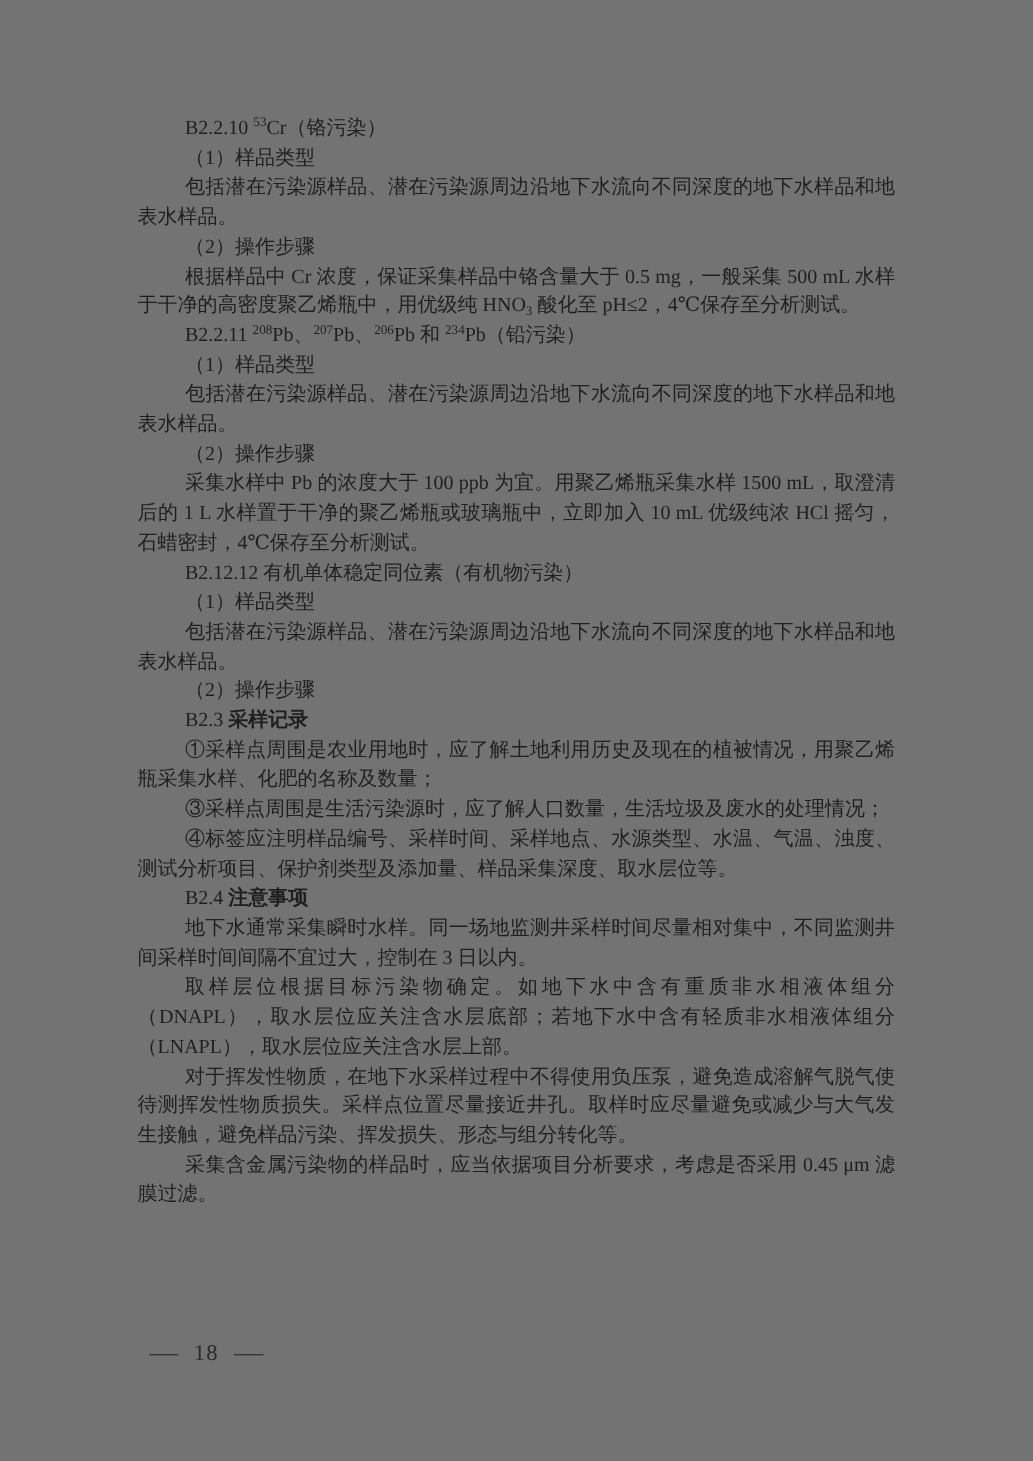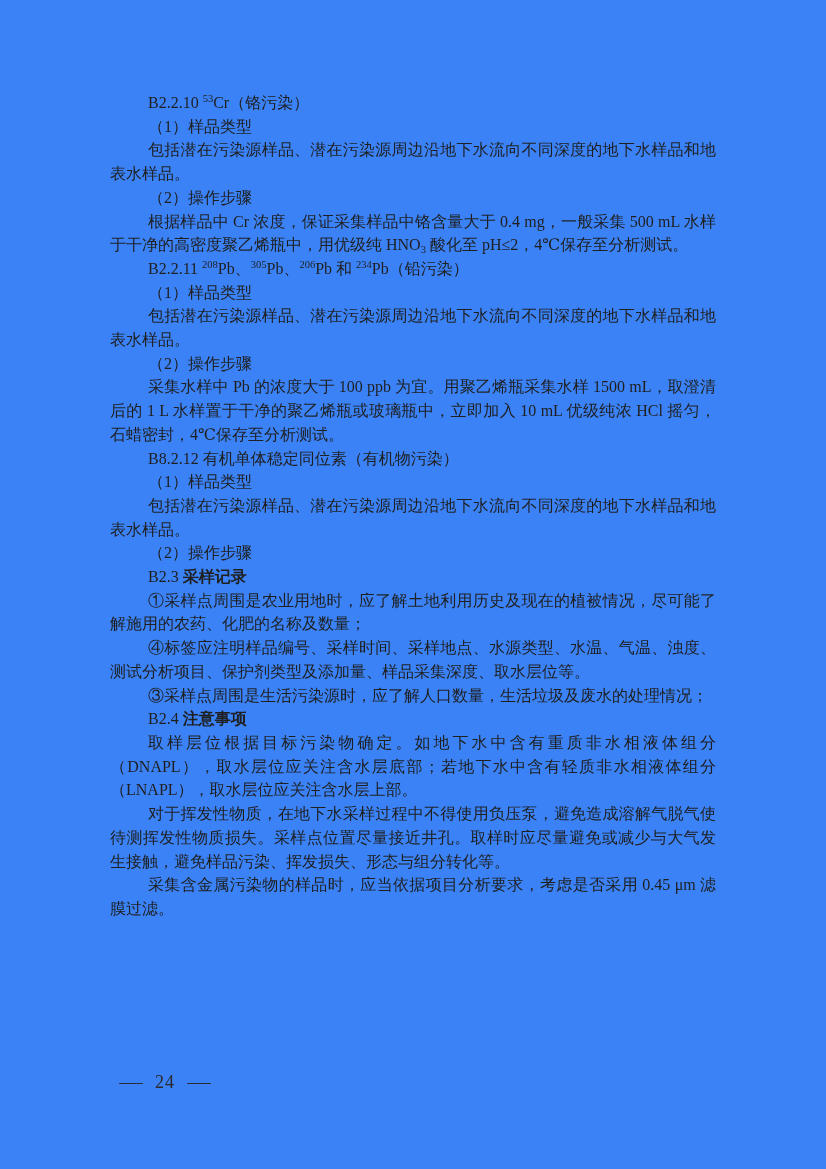--- a/index.html
+++ b/index.html
@@ -4,21 +4,21 @@
 <style>
   html, body {
     margin: 0;
     padding: 0;
     background: #ffffff;
   }
   .page {
     position: relative;
     width: 826px;
     height: 1169px;
-    background: #3b82f6;
+    background: #737373;
     overflow: hidden;
     font-family: "Liberation Serif", "DejaVu Serif", serif;
     color: #1f1f1f;
   }
   .content {
     position: absolute;
     left: 110px;
     top: 91px;
     width: 606px;
     font-size: 16px;
@@ -63,37 +63,38 @@
 </style>
 </head>
 <body>
 
 <div class="page">
   <div class="content">
       <p class="heading"><span>B2.2.10 </span><sup>53</sup><span>Cr（铬污染）</span></p>
       <p class="sub"><span>（1）样品类型</span></p>
       <p class="para"><span>包括潜在污染源样品、潜在污染源周边沿地下水流向不同深度的地下水样品和地表水样品。</span></p>
       <p class="sub"><span>（2）操作步骤</span></p>
-      <p class="para"><span>根据样品中 Cr 浓度，保证采集样品中铬含量大于 0.4 mg，一般采集 500 mL 水样于干净的高密度聚乙烯瓶中，用优级纯 HNO</span><sub>3</sub><span> 酸化至 pH≤2，4℃保存至分析测试。</span></p>
-      <p class="heading"><span>B2.2.11 </span><sup>208</sup><span>Pb、</span><sup>305</sup><span>Pb、</span><sup>206</sup><span>Pb 和 </span><sup>234</sup><span>Pb（铅污染）</span></p>
+      <p class="para"><span>根据样品中 Cr 浓度，保证采集样品中铬含量大于 0.5 mg，一般采集 500 mL 水样于干净的高密度聚乙烯瓶中，用优级纯 HNO</span><sub>3</sub><span> 酸化至 pH≤2，4℃保存至分析测试。</span></p>
+      <p class="heading"><span>B2.2.11 </span><sup>208</sup><span>Pb、</span><sup>207</sup><span>Pb、</span><sup>206</sup><span>Pb 和 </span><sup>234</sup><span>Pb（铅污染）</span></p>
       <p class="sub"><span>（1）样品类型</span></p>
       <p class="para"><span>包括潜在污染源样品、潜在污染源周边沿地下水流向不同深度的地下水样品和地表水样品。</span></p>
       <p class="sub"><span>（2）操作步骤</span></p>
       <p class="para"><span>采集水样中 Pb 的浓度大于 100 ppb 为宜。用聚乙烯瓶采集水样 1500 mL，取澄清后的 1 L 水样置于干净的聚乙烯瓶或玻璃瓶中，立即加入 10 mL 优级纯浓 HCl 摇匀，石蜡密封，4℃保存至分析测试。</span></p>
-      <p class="heading"><span>B8.2.12 有机单体稳定同位素（有机物污染）</span></p>
+      <p class="heading"><span>B2.12.12 有机单体稳定同位素（有机物污染）</span></p>
       <p class="sub"><span>（1）样品类型</span></p>
       <p class="para"><span>包括潜在污染源样品、潜在污染源周边沿地下水流向不同深度的地下水样品和地表水样品。</span></p>
       <p class="sub"><span>（2）操作步骤</span></p>
       <p class="section"><span>B2.3 </span><span class="hei">采样记录</span></p>
-      <p class="para"><span>①采样点周围是农业用地时，应了解土地利用历史及现在的植被情况，尽可能了解施用的农药、化肥的名称及数量；</span></p>
+      <p class="para"><span>①采样点周围是农业用地时，应了解土地利用历史及现在的植被情况，用聚乙烯瓶采集水样、化肥的名称及数量；</span></p>
+      <p class="para"><span>③采样点周围是生活污染源时，应了解人口数量，生活垃圾及废水的处理情况；</span></p>
       <p class="para"><span>④标签应注明样品编号、采样时间、采样地点、水源类型、水温、气温、浊度、测试分析项目、保护剂类型及添加量、样品采集深度、取水层位等。</span></p>
-      <p class="para"><span>③采样点周围是生活污染源时，应了解人口数量，生活垃圾及废水的处理情况；</span></p>
       <p class="section"><span>B2.4 </span><span class="hei">注意事项</span></p>
+      <p class="para"><span>地下水通常采集瞬时水样。同一场地监测井采样时间尽量相对集中，不同监测井间采样时间间隔不宜过大，控制在 3 日以内。</span></p>
       <p class="para"><span>取样层位根据目标污染物确定。如地下水中含有重质非水相液体组分（DNAPL），取水层位应关注含水层底部；若地下水中含有轻质非水相液体组分（LNAPL），取水层位应关注含水层上部。</span></p>
       <p class="para"><span>对于挥发性物质，在地下水采样过程中不得使用负压泵，避免造成溶解气脱气使待测挥发性物质损失。采样点位置尽量接近井孔。取样时应尽量避免或减少与大气发生接触，避免样品污染、挥发损失、形态与组分转化等。</span></p>
       <p class="para"><span>采集含金属污染物的样品时，应当依据项目分析要求，考虑是否采用 0.45 μm 滤膜过滤。</span></p>
     </div>
   <div class="footer">
     <span class="dash">—</span>
-    <span>24</span>
+    <span>18</span>
     <span class="dash">—</span>
   </div>
 </div>
 
 </body></html>

